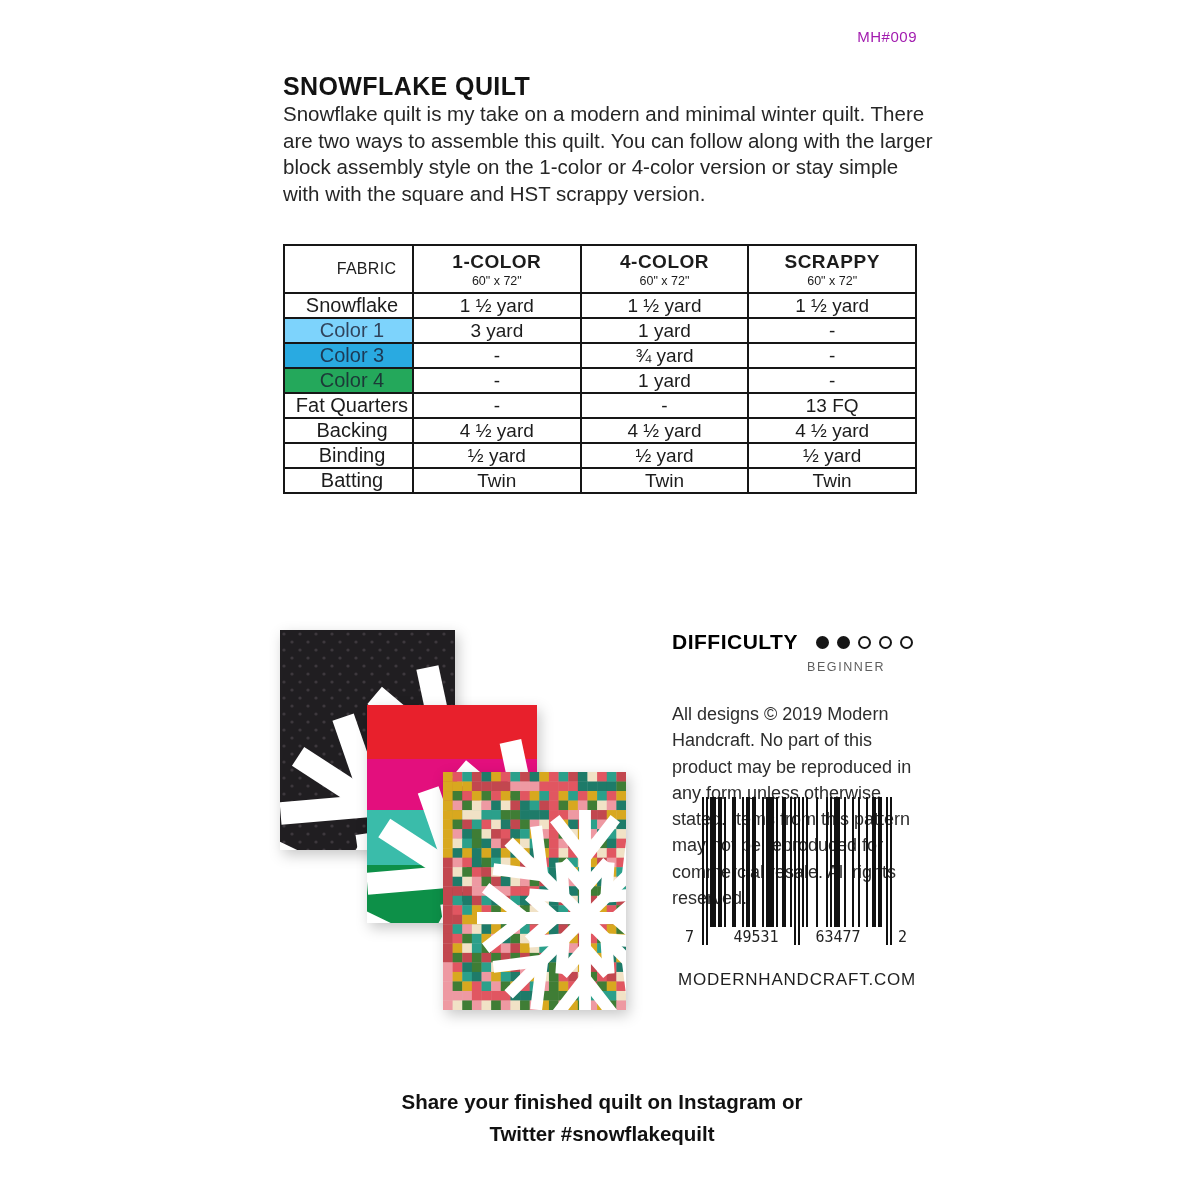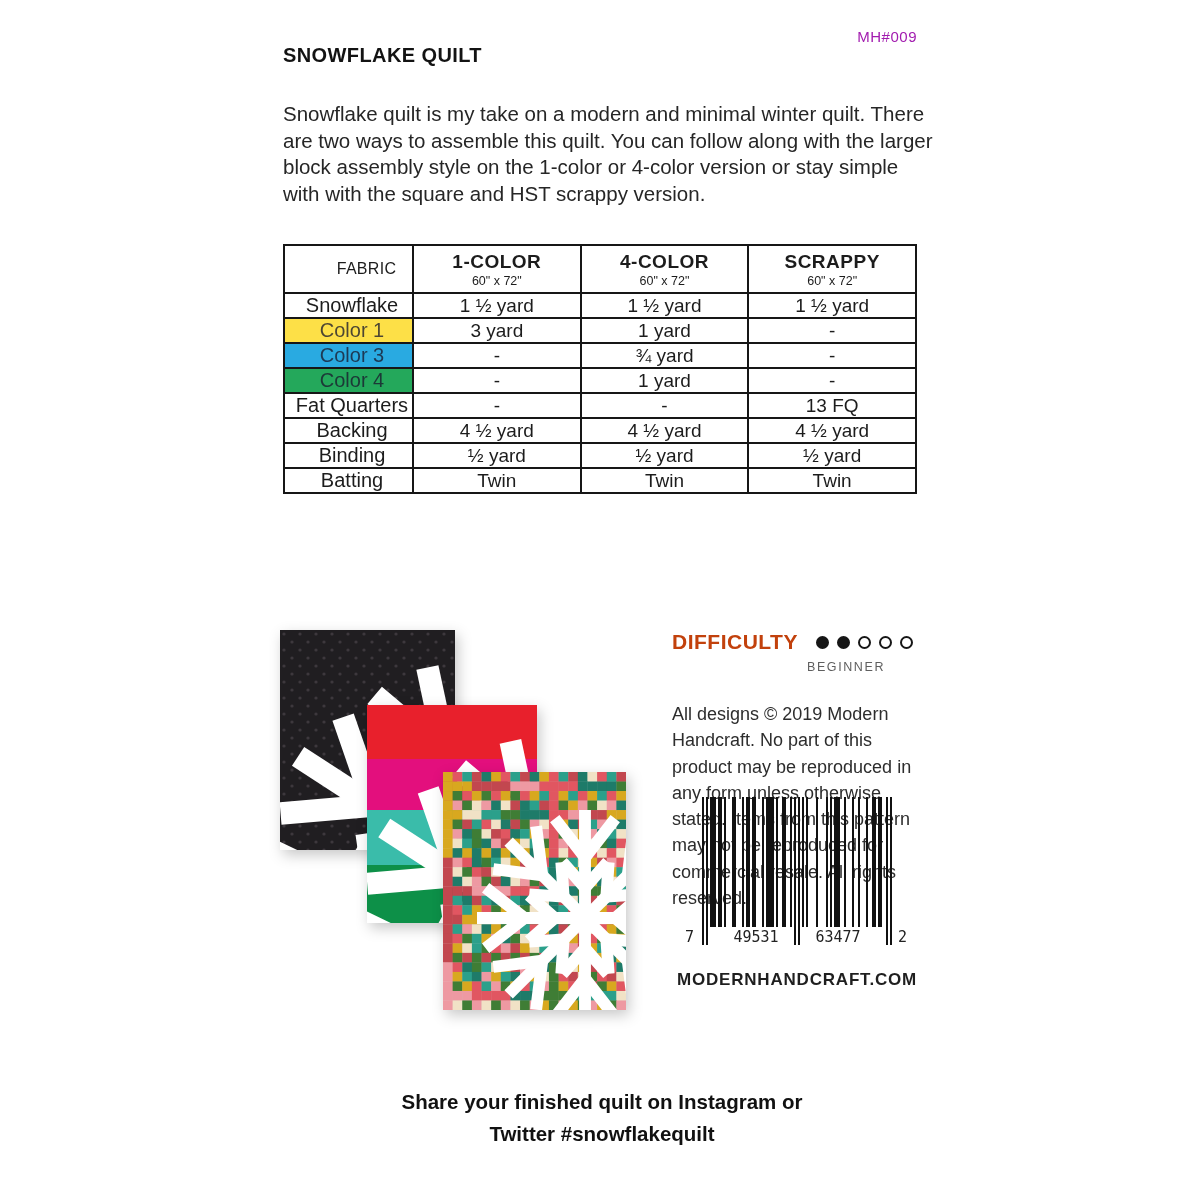--- a/index.html
+++ b/index.html
@@ -1,20 +1,20 @@
 <!DOCTYPE html>
 <html><head>
 <meta charset="utf-8">
 <style>
   html,body{margin:0;padding:0;background:#fff;}
   .page{position:relative;width:1200px;height:1200px;background:#ffffff;overflow:hidden;
         font-family:"Liberation Sans",sans-serif;color:#1c1c1c;}
   .code{position:absolute;left:717px;top:28px;width:200px;text-align:right;
         font-size:15px;color:#a21caf;letter-spacing:.5px;}
-  .title{position:absolute;left:283px;top:44px;margin:0;font-size:20px;font-weight:bold;
+  .title{position:absolute;left:283px;top:72px;margin:0;font-size:25px;font-weight:bold;
          letter-spacing:.4px;color:#131313;text-align:right;}
   .desc{position:absolute;left:283px;top:101px;width:652px;margin:0;
         font-size:20.5px;line-height:1.3;color:#262626;}
 
   
   .fabric-table{position:absolute;left:283px;top:244px;width:634px;border-collapse:collapse;
                 table-layout:fixed;text-align:center;color:#1c1c1c;}
   .fabric-table th,.fabric-table td{border:2px solid #161616;padding:0;}
   .fabric-table thead th{height:46px;vertical-align:middle;}
   .fabric-table td:first-child,.fabric-table th:first-child{width:127px;}
@@ -27,40 +27,40 @@
 
   
   .quilt{position:absolute;filter:drop-shadow(3px 5px 7px rgba(0,0,0,.22));}
   .q1{left:280px;top:630px;}
   .q2{left:367px;top:705px;}
   .q3{left:443px;top:772px;}
   .defs-svg{position:absolute;width:0;height:0;}
 
   
   .difficulty-row{position:absolute;left:672px;top:630px;display:flex;align-items:center;}
-  .diff-label{font-size:21px;font-weight:bold;letter-spacing:.5px;color:#c2410c;}
+  .diff-label{font-size:21px;font-weight:bold;letter-spacing:.5px;color:#000000;}
   .dots{display:flex;gap:8px;margin-left:18px;align-items:center;}
   .dot{width:13px;height:13px;border-radius:50%;border:2.5px solid #161616;box-sizing:border-box;background:#fff;}
   .dot.filled{background:#161616;}
   .diff-name{position:absolute;left:798px;top:660px;width:96px;text-align:center;
              font-size:12.5px;letter-spacing:1.6px;color:#5f5f5f;}
   .legal{position:absolute;left:672px;top:701px;width:256px;margin:0;
          font-size:18px;line-height:1.46;color:#2d2d2d;}
 
   
   .barcode{position:absolute;left:702px;top:797px;width:190px;height:150px;}
   .bars{position:absolute;left:0;top:0;display:flex;height:148px;align-items:flex-start;}
   .bars span{width:2px;height:130px;}
   .bars span.on{background:#111;}
   .bars span.tall{height:148px;}
   .bn{position:absolute;font-family:"DejaVu Sans Mono",monospace;font-size:15px;color:#222;top:131px;}
   .n0{left:-17px;} .n1{left:14px;width:80px;text-align:center;}
   .n2{left:96px;width:80px;text-align:center;} .n3{right:-15px;}
   .website{position:absolute;left:670px;top:970px;width:254px;text-align:center;
-           font-size:17px;letter-spacing:.8px;font-weight:700;color:#1f1f1f;}
+           font-size:17px;letter-spacing:.8px;font-weight:400;color:#1f1f1f;}
 
   .footer{position:absolute;left:0;top:1086px;width:1204px;text-align:center;
           font-size:20.5px;font-weight:bold;line-height:1.55;color:#111;}
 </style>
 </head>
 <body>
 
 <div class="page">
 
   <div class="code">MH#009</div>
@@ -88,21 +88,21 @@
         </tr>
     </thead>
     <tbody>
         <tr>
           <td class="row-label">Snowflake</td>
           <td>1 ½ yard</td>
           <td>1 ½ yard</td>
           <td>1 ½ yard</td>
         </tr>
         <tr>
-          <td class="row-label tinted" style="background: #fde047;">Color 1</td>
+          <td class="row-label tinted" style="background: #7dd3fc;">Color 1</td>
           <td>3 yard</td>
           <td>1 yard</td>
           <td>-</td>
         </tr>
         <tr>
           <td class="row-label tinted" style="background: rgb(41, 170, 225);">Color 3</td>
           <td>-</td>
           <td>¾ yard</td>
           <td>-</td>
         </tr>

